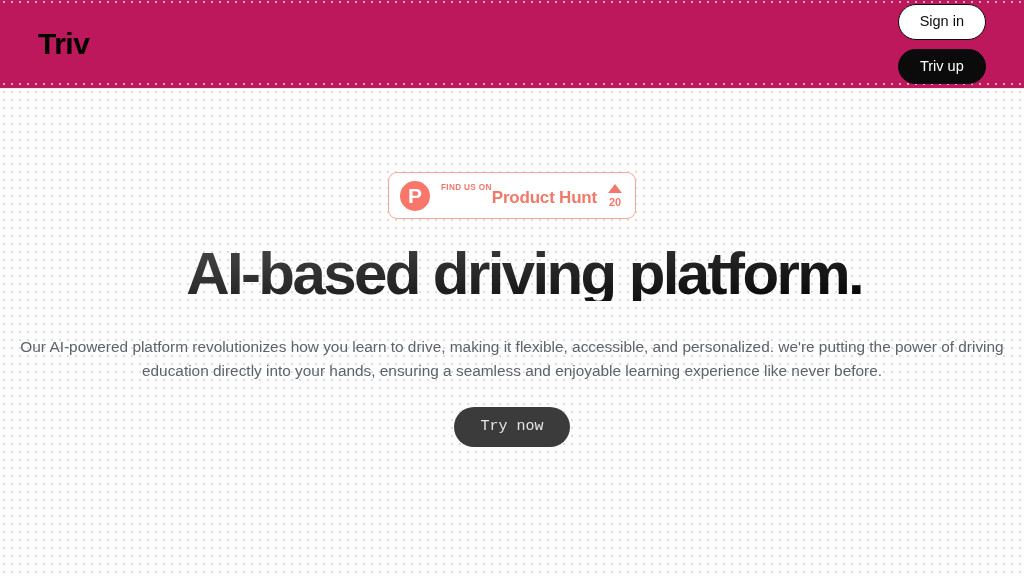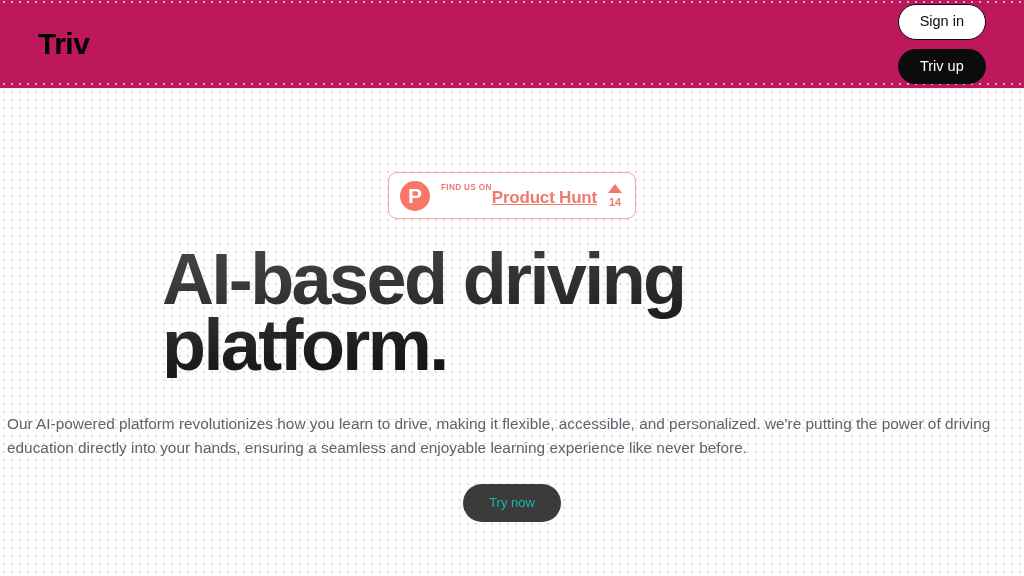--- a/index.html
+++ b/index.html
@@ -169,21 +169,20 @@
     color: #f0796c;
     line-height: 1.1;
   }
   .ph-title {
     font-size: 17px;
     font-weight: bold;
     color: #f0796c;
     line-height: 1.15;
     letter-spacing: -0.2px;
     margin-top: 5px;
-    text-decoration: underline;
   }
   .ph-vote {
     display: flex;
     flex-direction: column;
     align-items: center;
     justify-content: center;
     flex: 0 0 auto;
     padding-right: 2px;
   }
   .ph-arrow {
@@ -197,49 +196,49 @@
     font-weight: bold;
     color: #f0796c;
     line-height: 1;
     margin-top: 4px;
   }
 
   
   .headline {
     margin-top: 27px;
     width: 700px;
-    text-align: left;
-    font-size: 72px;
+    text-align: right;
+    font-size: 60px;
     font-weight: bold;
     line-height: 0.92;
     letter-spacing: -2.6px;
     background-image: linear-gradient(175deg, #454545 0%, #3a3a3a 22%, #1d1d1d 62%, #050505 100%);
     -webkit-background-clip: text;
     background-clip: text;
     color: transparent;
     text-decoration: underline;
     -webkit-text-fill-color: transparent;
   }
 
   
   .subcopy {
     margin-top: 34px;
     width: 1010px;
-    text-align: left;
+    text-align: center;
     font-size: 15.4px;
     line-height: 24px;
     color: #5d636b;
   }
 
   
   .cta {
     margin-top: 24px;
-    font-family: Liberation Sans, sans-serif;
-    font-size: 13px;
-    color: #14b8a6;
+    font-family: Liberation Mono, monospace;
+    font-size: 15px;
+    color: #e5e5e5;
     background: #3b3b3b;
     border: none;
     border-radius: 999px;
     padding: 12px 26px 13px;
     line-height: 1;
     cursor: pointer;
   }
 </style>
 </head>
 <body>
@@ -264,21 +263,21 @@
     <div class="ph-badge">
       <div class="ph-logo">
         <span>P</span>
       </div>
       <div class="ph-text">
         <div class="ph-kicker">FIND US ON</div>
         <div class="ph-title">Product Hunt</div>
       </div>
       <div class="ph-vote">
         <div class="ph-arrow"></div>
-        <div class="ph-count">14</div>
+        <div class="ph-count">20</div>
       </div>
     </div>
 
     <h1 class="headline">AI-based driving platform.</h1>
 
     <p class="subcopy">Our AI-powered platform revolutionizes how you learn to drive, making it flexible, accessible, and personalized. we're putting the power of driving education directly into your hands, ensuring a seamless and enjoyable learning experience like never before.</p>
 
     <button class="cta">Try now</button>
 
   </div>

